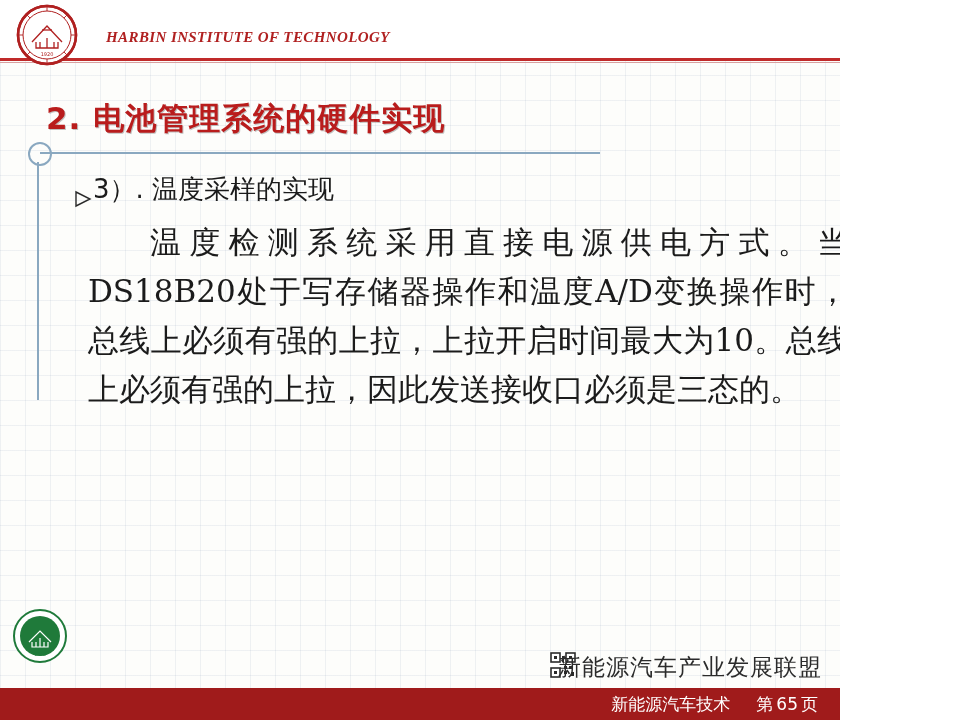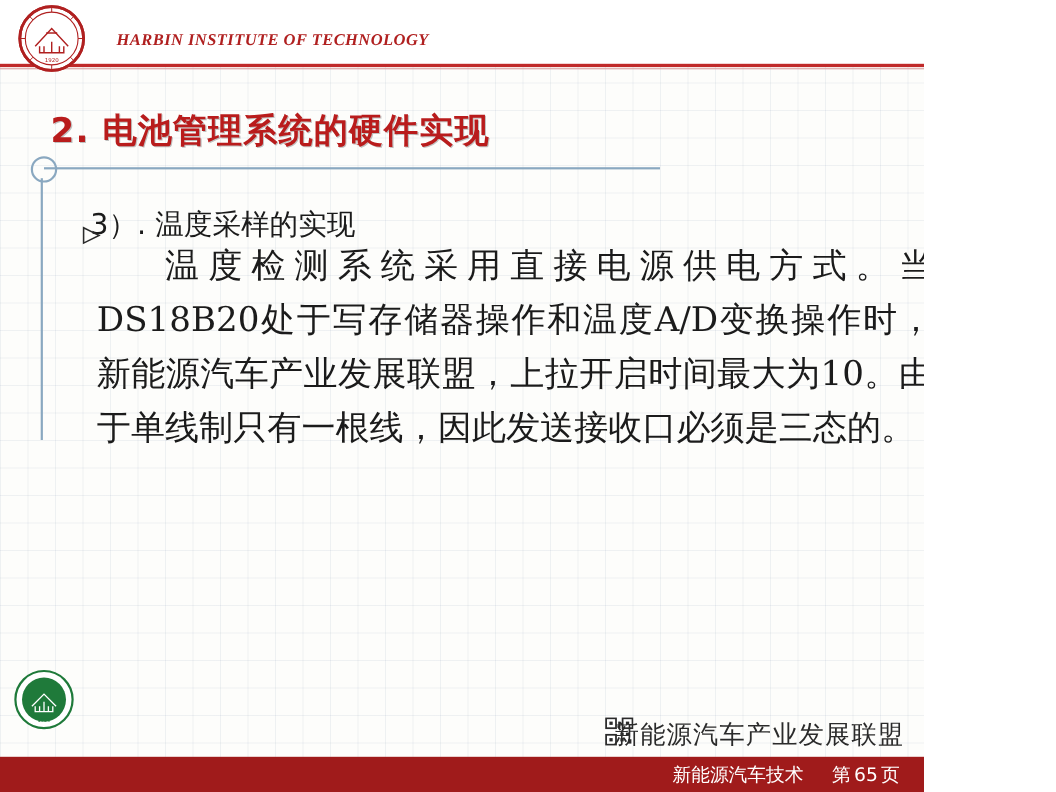--- a/index.html
+++ b/index.html
@@ -111,22 +111,21 @@
     height: 238px;
     background: #8aa8c0;
   }
   
   .bullet-row {
     position: absolute;
     left: 60px;
     top: 172px;
     display: flex;
     align-items: center;
-    gap: 8px;
-    margin-top: 15px;
+    gap: 19px;
   }
   .bullet-arrow {
     width: 0;
     height: 0;
     border-top: 9px solid transparent;
     border-bottom: 9px solid transparent;
     border-left: 14px solid transparent;
     position: relative;
   }
   .bullet-arrow svg { display: block; }
@@ -240,21 +239,21 @@
 
   <div class="bullet-row">
     <span class="bullet-arrow">
       <svg width="18" height="18" viewBox="0 0 18 18">
         <path d="M2 2 L16 9 L2 16 Z" fill="none" stroke="#2b2b2b" stroke-width="1.4"></path>
       </svg>
     </span>
     <span class="bullet-text">3）. 温度采样的实现</span>
   </div>
 
-  <div class="para">温度检测系统采用直接电源供电方式。当DS18B20处于写存储器操作和温度A/D变换操作时，新能源汽车产业发展联盟，上拉开启时间最大为10。由于单线制只有一根线，因此发送接收口必须是三态的。</div>
+  <div class="para">温度检测系统采用直接电源供电方式。当DS18B20处于写存储器操作和温度A/D变换操作时，总线上必须有强的上拉，上拉开启时间最大为10。总线上必须有强的上拉，因此发送接收口必须是三态的。</div>
 
   <div class="seal">
     <svg width="56" height="56" viewBox="0 0 56 56">
       <circle cx="28" cy="28" r="26" fill="#ffffff" stroke="#1f7a3a" stroke-width="2"></circle>
       <circle cx="28" cy="28" r="20" fill="#1f7a3a"></circle>
       <g stroke="#ffffff" stroke-width="1.2" fill="none">
         <path d="M17 34 L28 23 L39 34"></path>
         <path d="M20 34 L20 39 L36 39 L36 34"></path>
         <path d="M24 34 L24 39 M28 30 L28 39 M32 34 L32 39"></path>
       </g>

